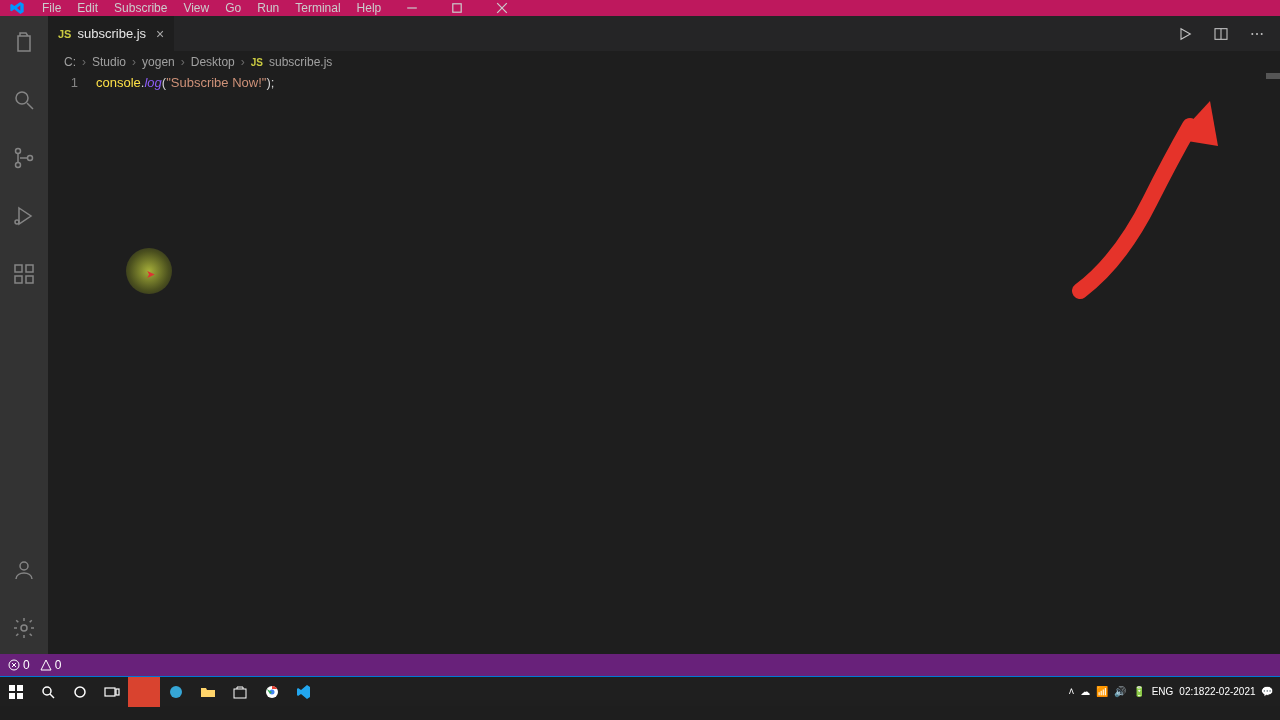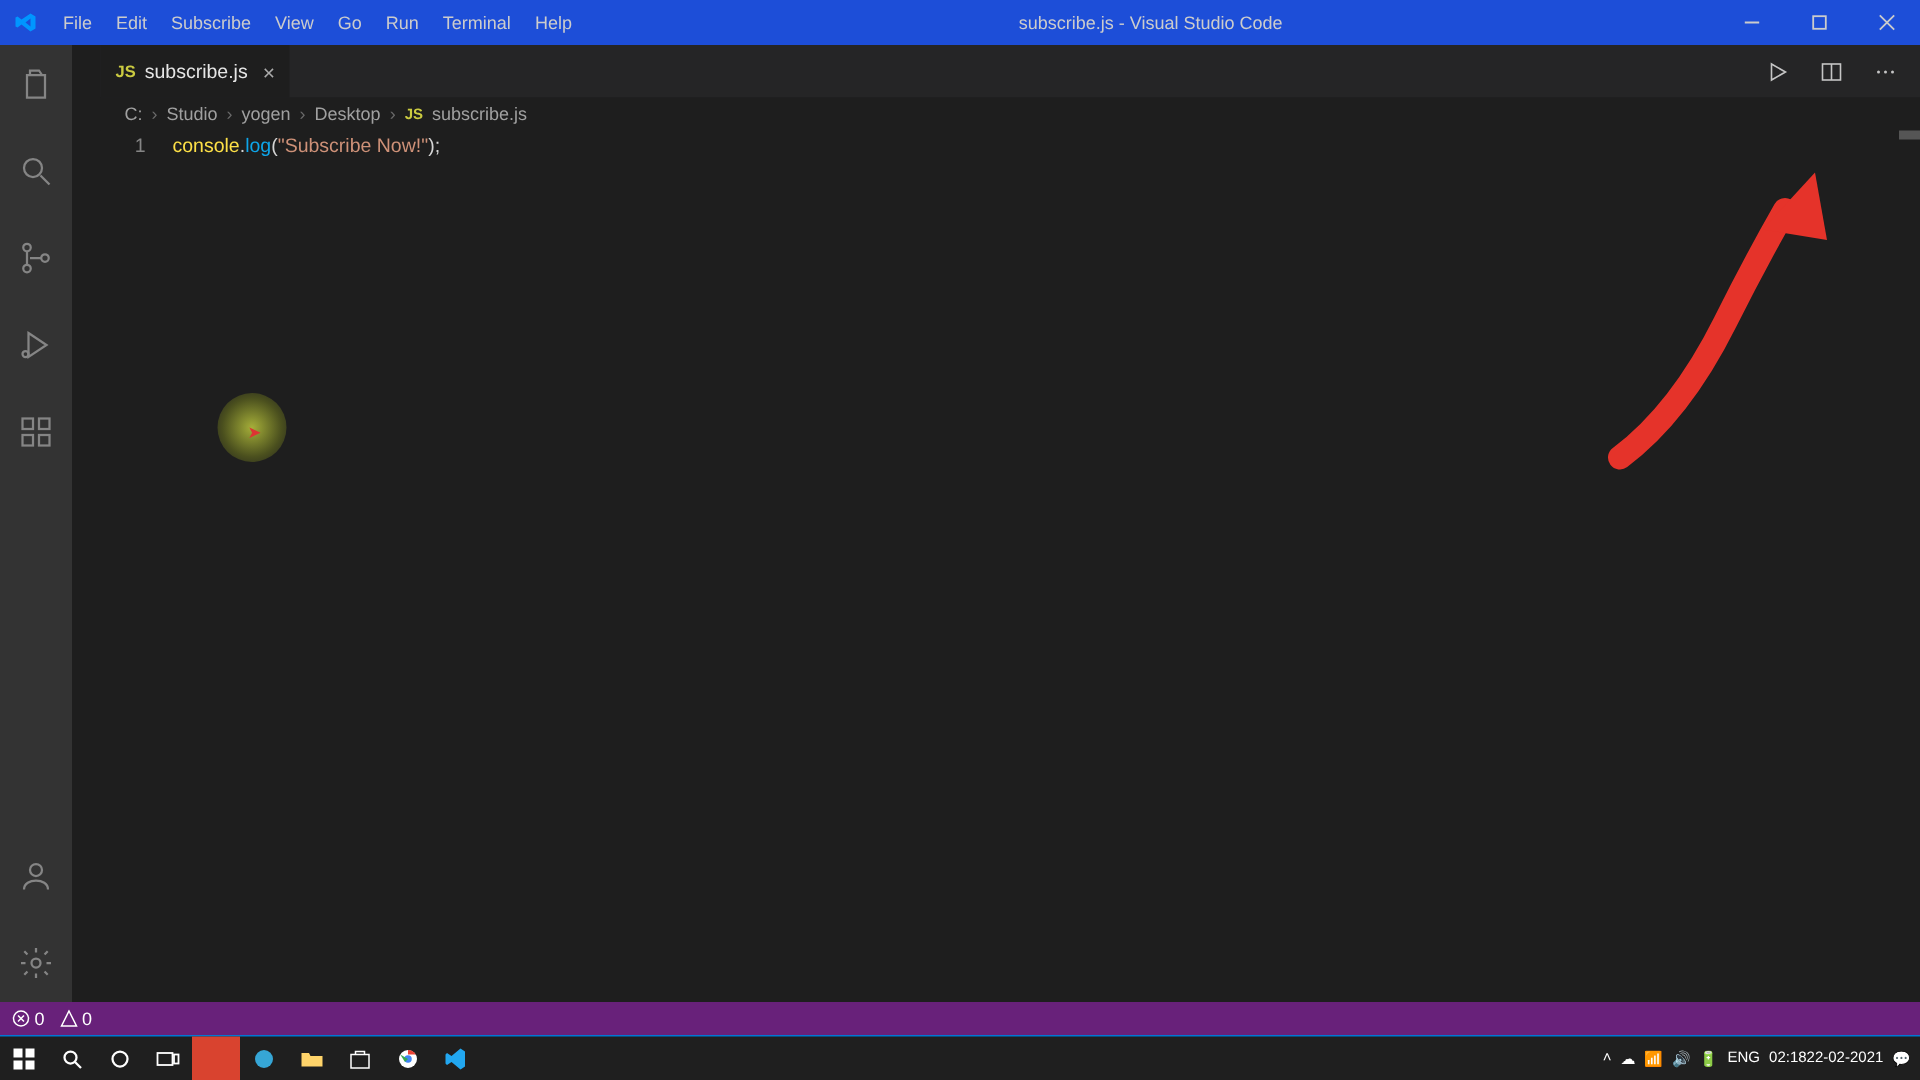--- a/index.html
+++ b/index.html
@@ -1,57 +1,57 @@
 <!DOCTYPE html>
 <html><head>
 <meta charset="utf-8">
 <style>
 * { margin: 0; padding: 0; box-sizing: border-box; font-family: "Segoe UI", Arial, sans-serif; }
 html, body { width: 1280px; height: 720px; overflow: hidden; background: #1e1e1e; }
 
 
-.title-bar { height: 30px; background: #1d4ed8; display: flex; align-items: center; color: #ccc; font-size: 12px; }
+.title-bar { height: 16px; background: #be185d; display: flex; align-items: center; color: #ccc; font-size: 12px; }
 .title-bar .vscode-logo { width: 34px; height: 30px; display: flex; align-items: center; justify-content: center; color: #0096ff; }
 .menu { display: flex; }
 .menu-item { padding: 0 8px; height: 30px; line-height: 30px; cursor: default; }
 .title-center { flex: 1; text-align: center; color: #ccc; }
 .win-controls { display: flex; }
 .win-btn { width: 45px; height: 30px; display: flex; align-items: center; justify-content: center; color: #ccc; }
 
 
 .main-row { display: flex; height: calc(720px - 30px - 22px - 30px); }
 
 
 .activity-bar { width: 48px; background: #333; display: flex; flex-direction: column; justify-content: space-between; align-items: center; padding: 6px 0; }
 .activity-top, .activity-bottom { display: flex; flex-direction: column; align-items: center; gap: 18px; }
 .activity-icon { width: 48px; height: 40px; display: flex; align-items: center; justify-content: center; color: #858585; position: relative; }
 
 
-.editor-col { flex: 1; display: flex; flex-direction: column; background: #1e1e1e; position: relative; margin-left: 19px; }
+.editor-col { flex: 1; display: flex; flex-direction: column; background: #1e1e1e; position: relative; }
 
 
 .tab-row { height: 35px; background: #252526; display: flex; align-items: stretch; }
 .tab { background: #1e1e1e; padding: 0 10px; display: flex; align-items: center; gap: 6px; font-size: 13px; color: #e6e6e6; border-right: 1px solid #252526; }
 .tab .js-badge { color: #cbcb41; font-weight: bold; font-size: 11px; }
 .tab .close { color: #aaa; font-size: 14px; margin-left: 4px; }
 .tab-actions { margin-left: auto; display: flex; align-items: center; gap: 14px; padding-right: 12px; color: #c5c5c5; }
 .tab-action { display: flex; align-items: center; justify-content: center; width: 22px; height: 22px; }
 
 
 .breadcrumb { height: 22px; display: flex; align-items: center; gap: 6px; padding-left: 16px; font-size: 12px; color: #a0a0a0; background: #1e1e1e; }
 .crumb-sep { color: #6a6a6a; }
 .crumb-js { color: #cbcb41; font-weight: bold; font-size: 10px; }
 
 
 .code-area { flex: 1; position: relative; font-family: Consolas, "Courier New", monospace; font-size: 13px; }
 .line { display: flex; height: 19px; line-height: 19px; }
 .gutter { width: 48px; text-align: right; padding-right: 18px; color: #858585; }
 .code-text { white-space: pre; }
 .tok-obj { color: #fde047; }
-.tok-method { color: #0ea5e9; }
+.tok-method { color: #8b5cf6; font-style: italic; }
 .tok-string { color: #ce9178; }
 .tok-punc { color: #d4d4d4; }
 
 
 .click-spot { position: absolute; left: 78px; top: 175px; width: 46px; height: 46px; border-radius: 50%; background: radial-gradient(circle, rgba(180,190,60,0.9) 0%, rgba(120,130,30,0.5) 60%, transparent 100%); }
 .click-spot::after { content: ""; position: absolute; left: 22px; top: 22px; width: 4px; height: 8px; border-left: 5px solid transparent; border-right: 0 solid transparent; border-bottom: 0; background: transparent; }
 .click-cursor { position: absolute; left: 98px; top: 195px; color: #d33; font-size: 11px; }
 
 
 .arrow-svg { position: absolute; right: 50px; top: 18px; width: 170px; height: 210px; pointer-events: none; }
@@ -88,21 +88,20 @@
   <div class="menu">
     <div class="menu-item">File</div>
     <div class="menu-item">Edit</div>
     <div class="menu-item">Subscribe</div>
     <div class="menu-item">View</div>
     <div class="menu-item">Go</div>
     <div class="menu-item">Run</div>
     <div class="menu-item">Terminal</div>
     <div class="menu-item">Help</div>
   </div>
-  <div class="title-center">subscribe.js - Visual Studio Code</div>
   <div class="win-controls">
     <div class="win-btn">
       <svg class="i-xs" viewBox="0 0 10 10" stroke="currentColor">
           <line x1="1" y1="5" x2="9" y2="5" stroke-width="1"></line>
         </svg>
     </div>
     <div class="win-btn">
       <svg class="i-xs" viewBox="0 0 10 10" stroke="currentColor" fill="none">
           <rect x="1.5" y="1.5" width="7" height="7" stroke-width="1"></rect>
         </svg>

